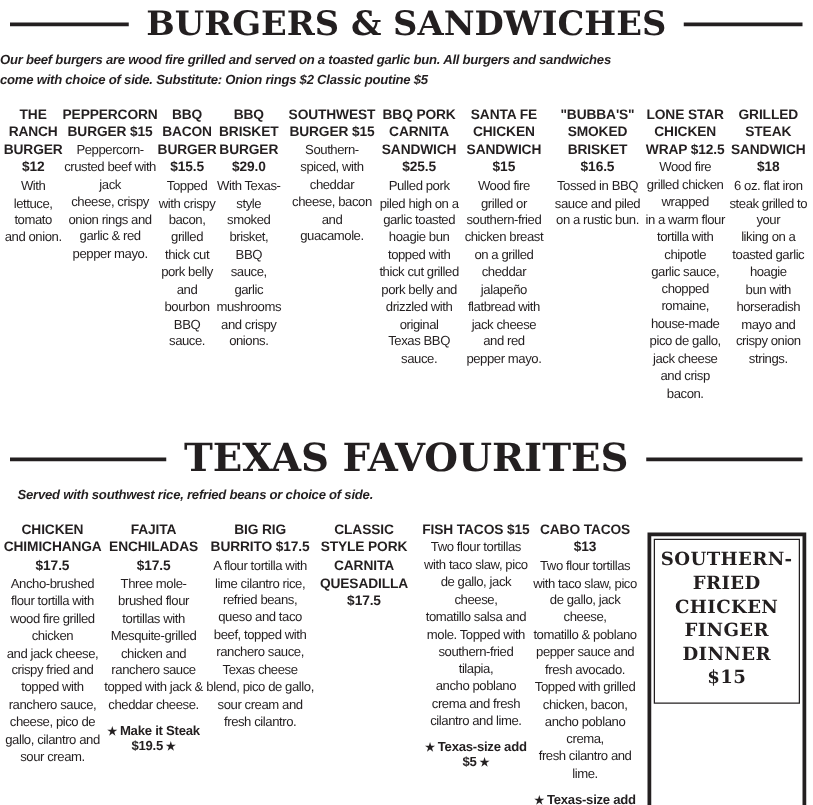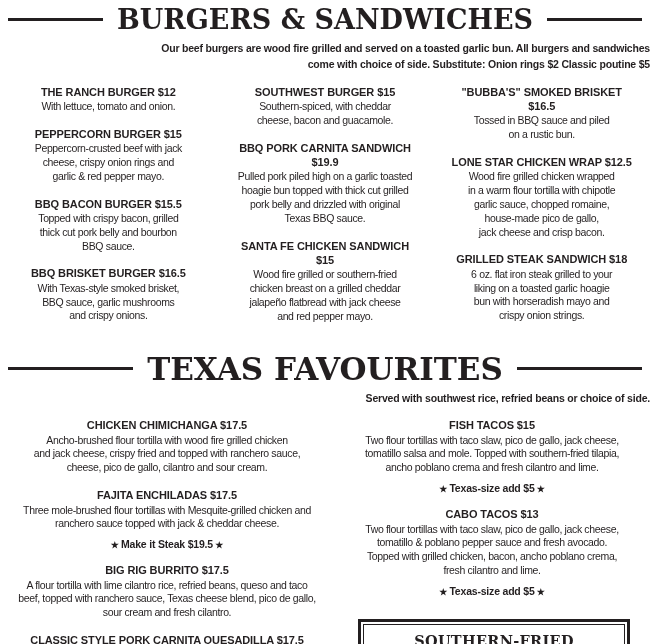--- a/index.html
+++ b/index.html
@@ -23,32 +23,33 @@
     font-weight: bold;
     font-size: 27px;
     letter-spacing: 0px;
     margin: 0 14px;
     white-space: nowrap;
     color: #231f20;
   }
   .sec-texas .title { font-size: 31px; }
 
   .intro {
-    text-align: right;
+    text-align: left;
     font-weight: bold;
     font-size: 10.5px;
     line-height: 1.5;
     white-space: pre-line;
     letter-spacing: -0.2px;
     margin: 6px 0 12px 0;
+    font-style: italic;
   }
   .sec-texas .intro { margin: 4px 0 12px 0; padding-left: 14px; }
 
   .columns { display: flex; align-items: flex-start; }
-  .col { flex: 1 1 0; padding: 0 18px; display: flex; flex-direction: column; }
+  .col { flex: 1 1 0; padding: 0 3px; display: flex; flex-direction: row; }
   .sec-texas .col:first-child { flex: 0 0 334px; }
   .sec-texas .col:last-child  { flex: 0 0 316px; }
 
   .item { text-align: center; margin-bottom: 13px; }
   .item-name {
     font-size: 11px;
     font-weight: bold;
     letter-spacing: -0.1px;
     line-height: 1.3;
     margin-bottom: 1px;
@@ -114,34 +115,34 @@
 cheese, crispy onion rings and
 garlic &amp; red pepper mayo.</p>
           </div>
           <div class="item">
             <h3 class="item-name">BBQ BACON BURGER $15.5</h3>
             <p class="item-desc">Topped with crispy bacon, grilled
 thick cut pork belly and bourbon
 BBQ sauce.</p>
           </div>
           <div class="item">
-            <h3 class="item-name">BBQ BRISKET BURGER $16.5</h3>
+            <h3 class="item-name">BBQ BRISKET BURGER $29.0</h3>
             <p class="item-desc">With Texas-style smoked brisket,
 BBQ sauce, garlic mushrooms
 and crispy onions.</p>
           </div>
         </div>
         <div class="col">
           <div class="item">
             <h3 class="item-name">SOUTHWEST BURGER $15</h3>
             <p class="item-desc">Southern-spiced, with cheddar
 cheese, bacon and guacamole.</p>
           </div>
           <div class="item">
-            <h3 class="item-name">BBQ PORK CARNITA SANDWICH $19.9</h3>
+            <h3 class="item-name">BBQ PORK CARNITA SANDWICH $25.5</h3>
             <p class="item-desc">Pulled pork piled high on a garlic toasted
 hoagie bun topped with thick cut grilled
 pork belly and drizzled with original
 Texas BBQ sauce.</p>
           </div>
           <div class="item">
             <h3 class="item-name">SANTA FE CHICKEN SANDWICH $15</h3>
             <p class="item-desc">Wood fire grilled or southern-fried
 chicken breast on a grilled cheddar
 jalapeño flatbread with jack cheese

